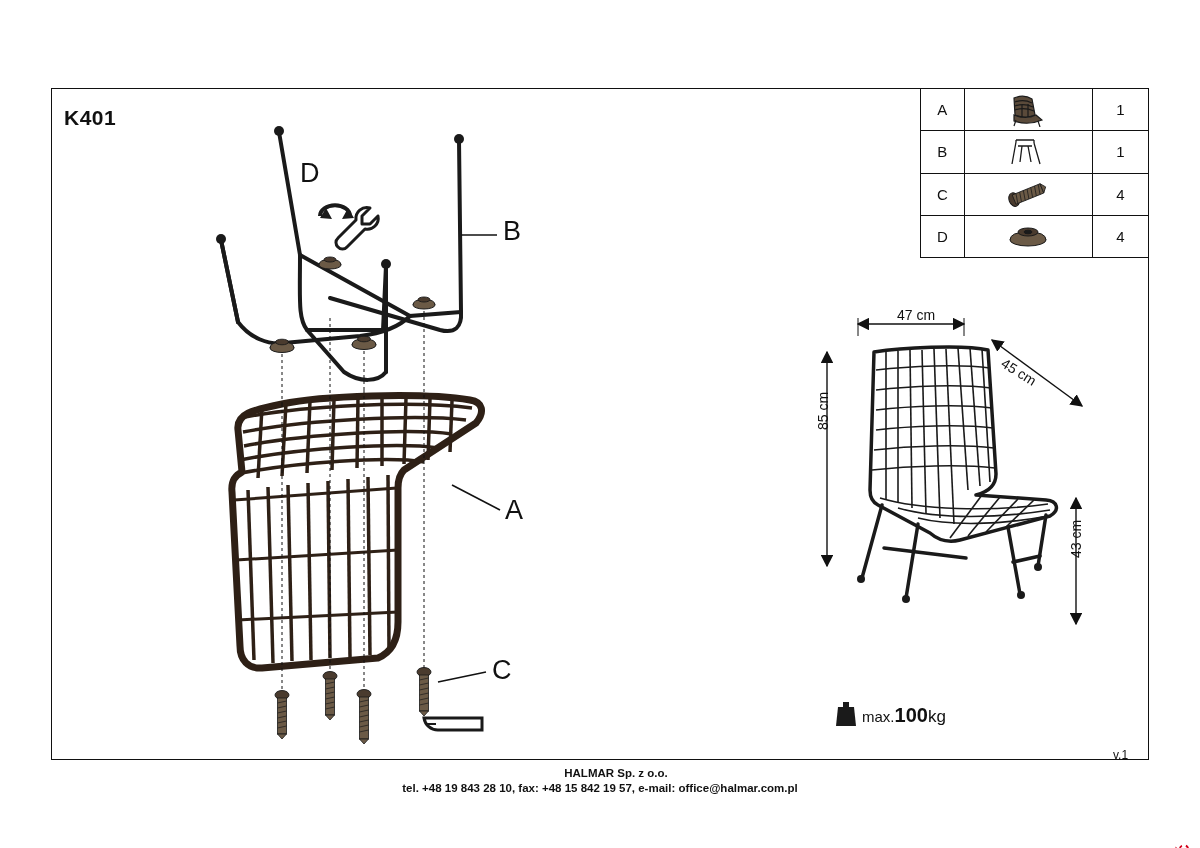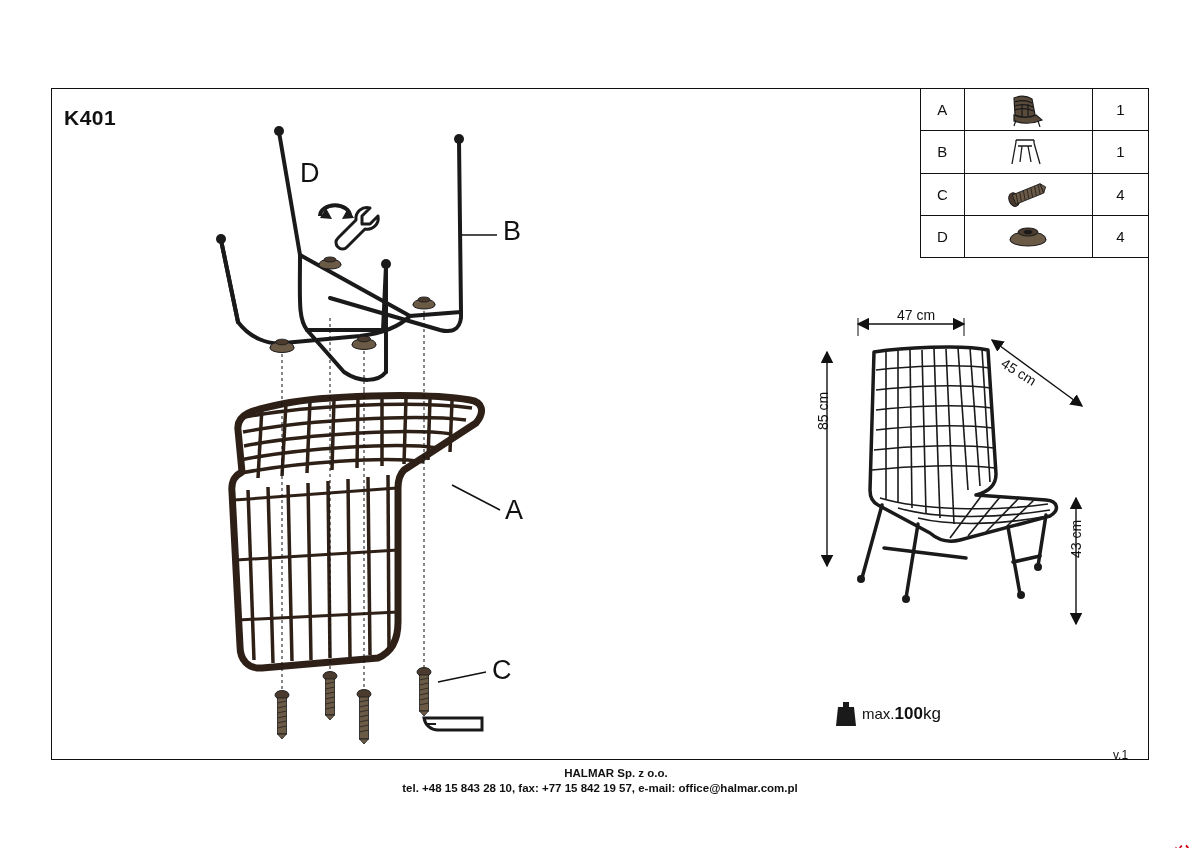--- a/index.html
+++ b/index.html
@@ -57,21 +57,21 @@
   .dim{position:absolute;font-size:14px;}
   .dim-47{left:897px;top:307px;text-align:center;}
   .dim-45{left:1007px;top:355px;transform:rotate(32deg);transform-origin:left top;}
   .dim-85{left:815px;top:430px;transform:rotate(-90deg);transform-origin:left top;}
   .dim-43{left:1068px;top:558px;transform:rotate(-90deg);transform-origin:left top;}
 
   .maxload{
     position:absolute;left:862px;top:704px;
     font-size:15px;
   }
-  .maxload b{font-size:17px;text-align:center;}
+  .maxload b{font-size:20px;text-align:center;}
   .maxload .kg{font-size:17px;}
 
   .version{position:absolute;left:1113px;top:748px;font-size:12px;}
 
   
   .footer{
     position:absolute;left:0;top:766px;width:1200px;
     text-align:center;font-size:11.5px;line-height:15px;
     font-family:"Liberation Sans", sans-serif;
     font-weight:bold;
@@ -407,18 +407,18 @@
     </g>
 
     <g transform="translate(836,702)">
       <rect x="7" y="0" width="6" height="5" fill="#1a1a1a"></rect>
       <path d="M2,5 L18,5 L20,24 L0,24 Z" fill="#1a1a1a"></path>
     </g>
   </svg>
 
   <div class="footer">
     <div>HALMAR Sp. z o.o.</div>
-    <div>tel. +48 15 843 28 10, fax: +77 15 842 19 57, e-mail: office@halmar.com.pl</div>
+    <div>tel. +48 19 843 28 10, fax: +48 15 842 19 57, e-mail: office@halmar.com.pl</div>
   </div>
 
   <div class="nowosc">NOWOŚĆ</div>
 
 </div>
 
 </body></html>

